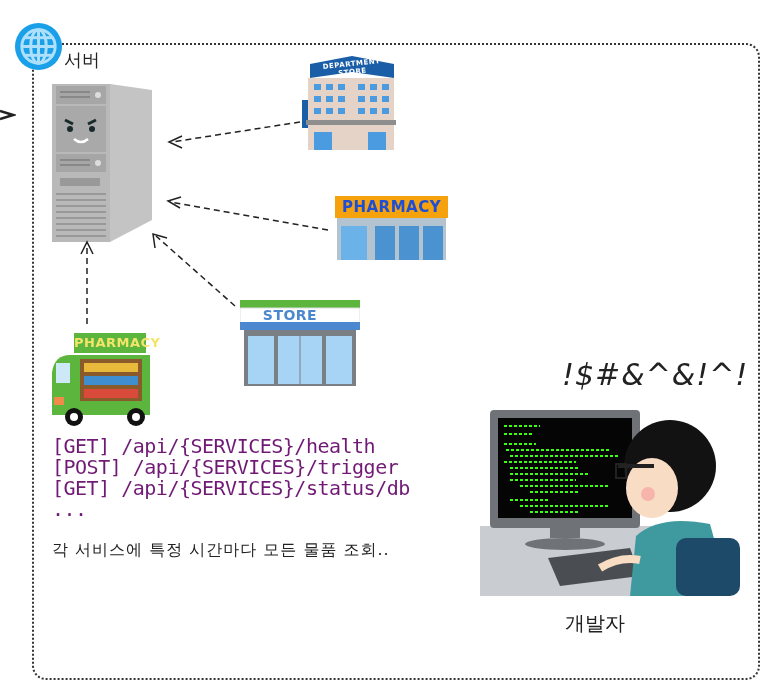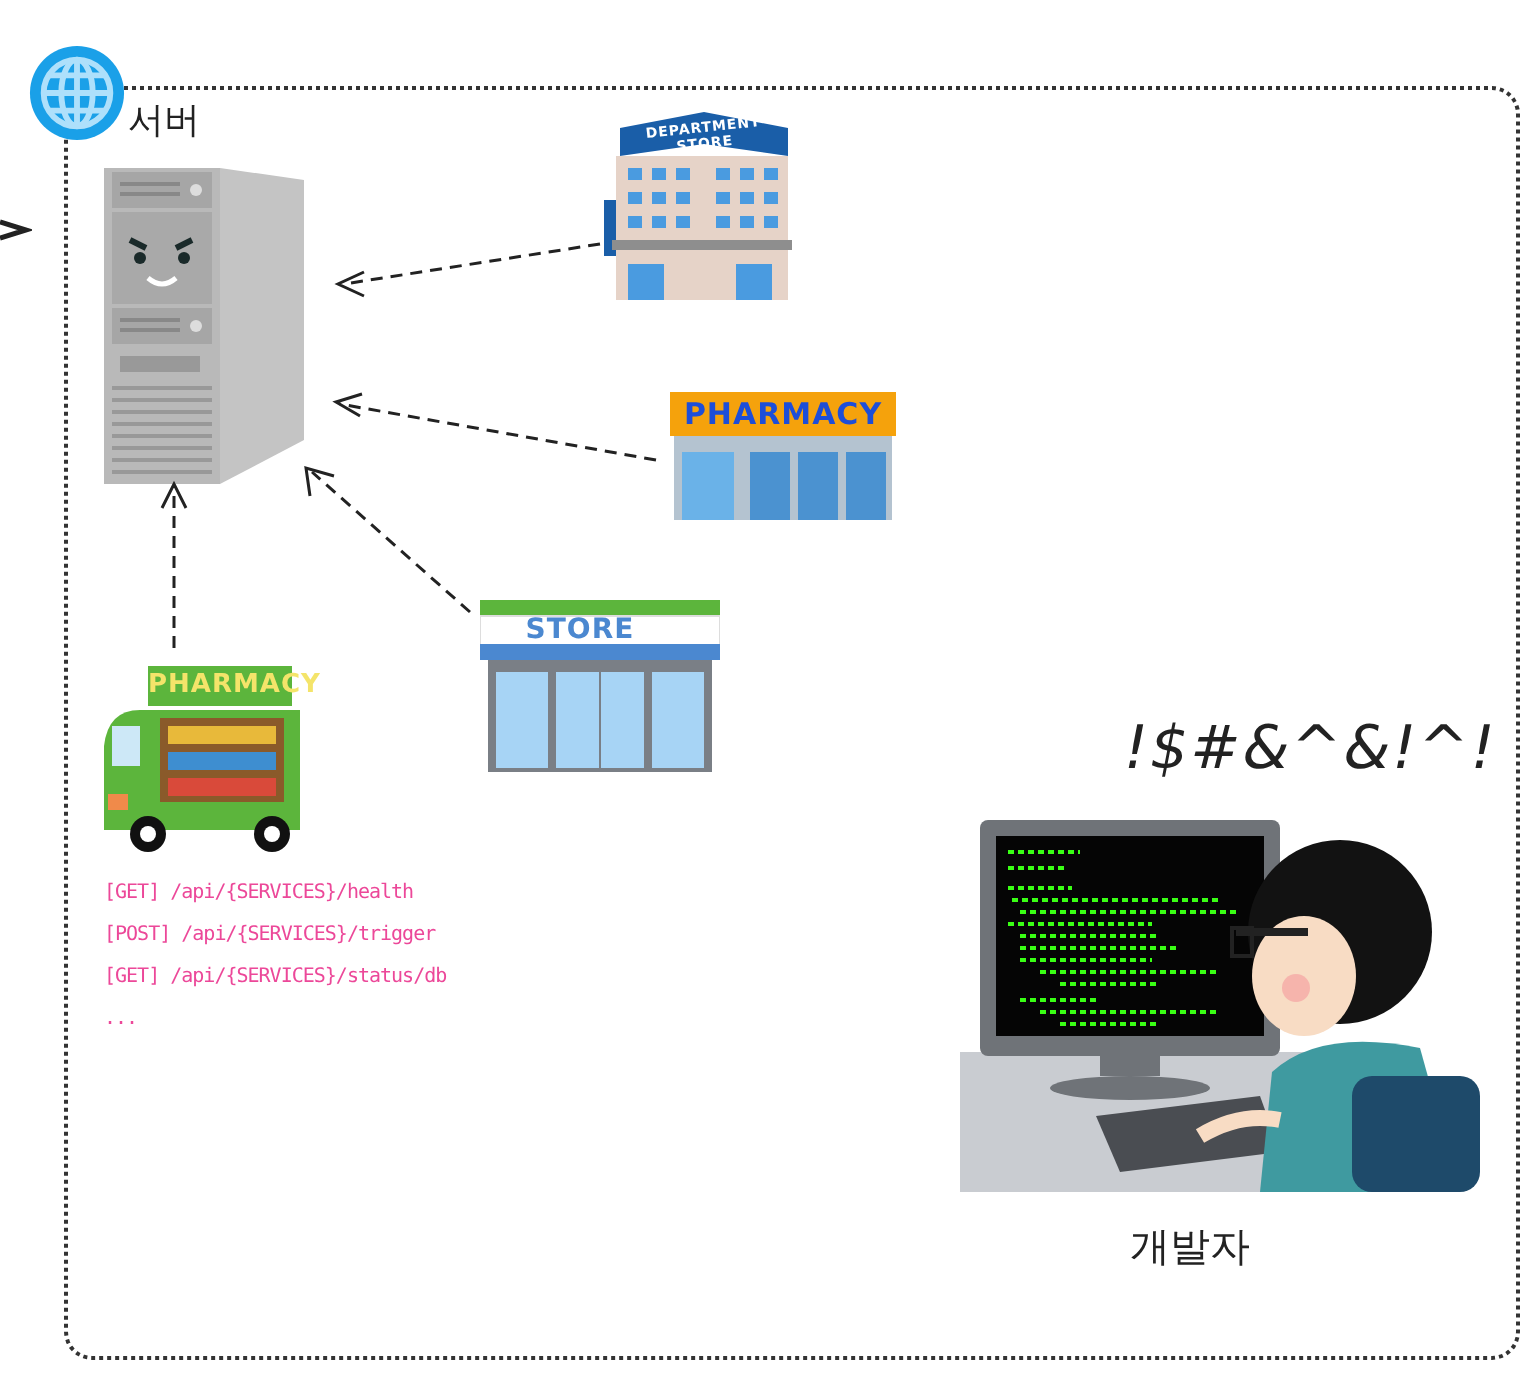--- a/index.html
+++ b/index.html
@@ -3,21 +3,21 @@
 <meta charset="utf-8">
 <style>
   html,body{margin:0;padding:0;background:#fff;}
   body{width:767px;height:697px;position:relative;overflow:hidden;font-family:"DejaVu Sans",sans-serif;color:#222;}
   .abs{position:absolute;}
   #frame{left:32px;top:43px;width:728px;height:637px;border:2px dotted #333;border-radius:14px;box-sizing:border-box;}
   #globe{left:14px;top:22px;width:49px;height:49px;}
   #server-label{left:64px;top:48px;font-size:18px;}
   #ext-arrow{left:0;top:108px;width:16px;height:14px;}
   .lbl{font-size:14px;font-weight:bold;color:#fff;letter-spacing:0.5px;text-align:center;}
-  #api-lines{left:52px;top:436px;font-size:10px;line-height:21px;font-family:"DejaVu Sans Mono",monospace;letter-spacing:-0.5px;color:#ec4899;}
+  #api-lines{left:52px;top:436px;font-size:20px;line-height:21px;font-family:"DejaVu Sans Mono",monospace;letter-spacing:-0.5px;color:#701a75;}
   #desc-lines{left:52px;top:535px;font-size:16px;line-height:29px;color:#222;letter-spacing:1px;}
   #dev-exclaim{left:562px;top:357px;font-size:30px;font-style:italic;letter-spacing:1px;}
   #dev-label{left:565px;top:610px;font-size:20px;}
   svg{display:block;}
 </style>
 </head>
 <body>
 
 <div id="frame" class="abs"></div>
 
@@ -165,20 +165,21 @@
 </div>
 
 <div id="api-lines" class="abs">
   <div>[GET] /api/{SERVICES}/health</div>
   <div>[POST] /api/{SERVICES}/trigger</div>
   <div>[GET] /api/{SERVICES}/status/db</div>
   <div>...</div>
 </div>
 
 <div id="desc-lines" class="abs">
+  <div>각 서비스에 특정 시간마다 모든 물품 조회..</div>
 </div>
 
 <div id="dev-exclaim" class="abs">!$#&amp;^&amp;!^!</div>
 
 <svg class="abs" style="left:480px;top:408px;width:260px;height:188px;" viewBox="0 0 260 188">
   <rect x="0" y="118" width="200" height="70" fill="#c9ccd1"></rect>
   <rect x="10" y="2" width="150" height="118" rx="4" fill="#6f7378"></rect>
   <rect x="18" y="10" width="134" height="100" fill="#050505"></rect>
   <g stroke="#39ff14" stroke-width="2" stroke-dasharray="3,2">
     <line x1="24" y1="18" x2="60" y2="18"></line>

